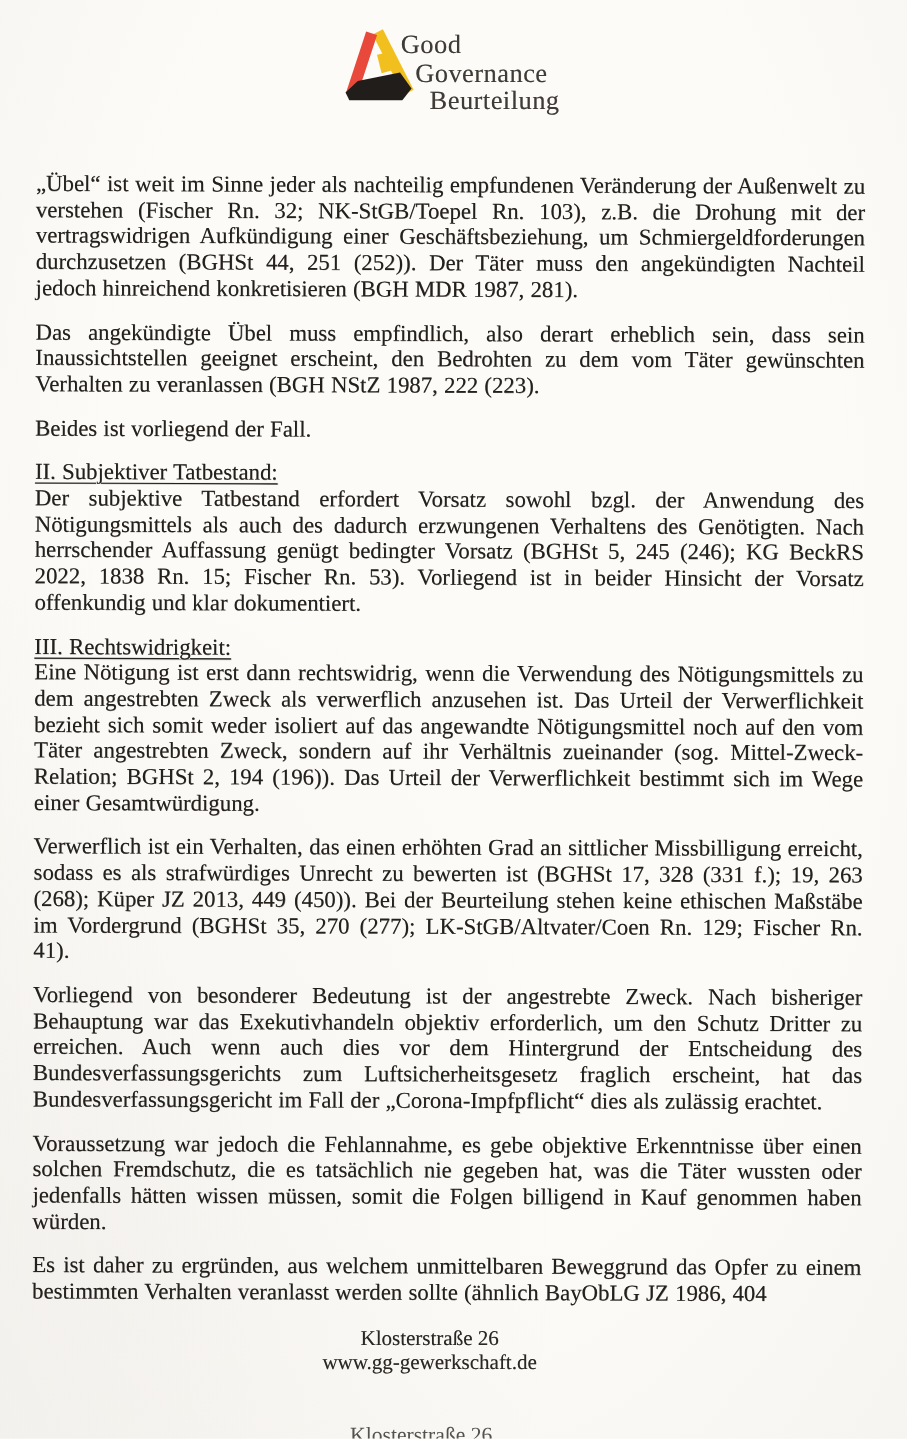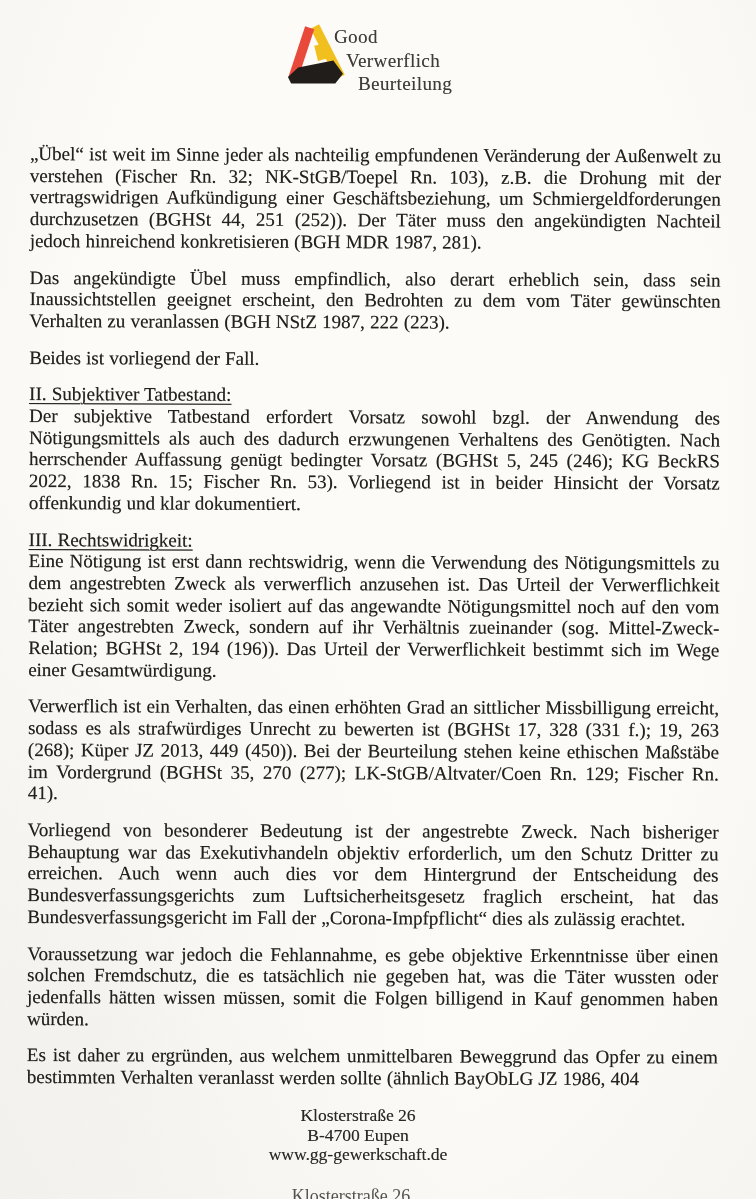--- a/index.html
+++ b/index.html
@@ -29,21 +29,21 @@
     position: absolute;
     top: 22px;
     left: 286px;
     display: flex;
     align-items: flex-start;
   }
   .logo-mark { display: block; width: 64px; height: 64px; }
   .logo-text {
     margin-left: -16px;
     padding-top: 3px;
-    font-size: 19px;
+    font-size: 22px;
     line-height: 23.5px;
     color: #3f3b36;
     letter-spacing: 0.4px;
     text-shadow: 0.2px 0.2px 0.4px rgba(60,55,48,0.45);
     white-space: nowrap;
   }
   .logo-text .l2 { padding-left: 12px; }
   .logo-text .l3 { padding-left: 24px; }
   
   .content {
@@ -112,42 +112,41 @@
 
         <polygon points="44,37 58,34 64,57 50,61" fill="#f2c01e"></polygon>
 
         <line x1="11" y1="88" x2="37" y2="9" stroke="#e8493b" stroke-width="15"></line>
 
         <polygon points="3,86 19,71 74,60 89,81 77,96 8,96" fill="#211d1a"></polygon>
       </svg>
     </span>
     <div class="logo-text">
       <div class="l1">Good</div>
-      <div class="l2">Verwerflich</div>
+      <div class="l2">Governance</div>
       <div class="l3">Beurteilung</div>
     </div>
   </header>
 
   <main class="content" lang="de">
     <p>„Übel“ ist weit im Sinne jeder als nachteilig empfundenen Veränderung der Außenwelt zu verstehen (Fischer Rn. 32; NK-StGB/Toepel Rn. 103), z.B. die Drohung mit der vertragswidrigen Aufkündigung einer Geschäftsbeziehung, um Schmiergeldforderungen durchzusetzen (BGHSt 44, 251 (252)). Der Täter muss den angekündigten Nachteil jedoch hinreichend konkretisieren (BGH MDR 1987, 281).</p>
     <p>Das angekündigte Übel muss empfindlich, also derart erheblich sein, dass sein Inaussichtstellen geeignet erscheint, den Bedrohten zu dem vom Täter gewünschten Verhalten zu veranlassen (BGH NStZ 1987, 222 (223).</p>
     <p>Beides ist vorliegend der Fall.</p>
     <h2 class="heading">II. Subjektiver Tatbestand:</h2>
     <p>Der subjektive Tatbestand erfordert Vorsatz sowohl bzgl. der Anwendung des Nötigungsmittels als auch des dadurch erzwungenen Verhaltens des Genötigten. Nach herrschender Auffassung genügt bedingter Vorsatz (BGHSt 5, 245 (246); KG BeckRS 2022, 1838 Rn. 15; Fischer Rn. 53). Vorliegend ist in beider Hinsicht der Vorsatz offenkundig und klar dokumentiert.</p>
     <h2 class="heading">III. Rechtswidrigkeit:</h2>
     <p>Eine Nötigung ist erst dann rechtswidrig, wenn die Verwendung des Nötigungsmittels zu dem angestrebten Zweck als verwerflich anzusehen ist. Das Urteil der Verwerflichkeit bezieht sich somit weder isoliert auf das angewandte Nötigungsmittel noch auf den vom Täter angestrebten Zweck, sondern auf ihr Verhältnis zueinander (sog. Mittel-Zweck-Relation; BGHSt 2, 194 (196)). Das Urteil der Verwerflichkeit bestimmt sich im Wege einer Gesamtwürdigung.</p>
     <p>Verwerflich ist ein Verhalten, das einen erhöhten Grad an sittlicher Missbilligung erreicht, sodass es als strafwürdiges Unrecht zu bewerten ist (BGHSt 17, 328 (331 f.); 19, 263 (268); Küper JZ 2013, 449 (450)). Bei der Beurteilung stehen keine ethischen Maßstäbe im Vordergrund (BGHSt 35, 270 (277); LK-StGB/Altvater/Coen Rn. 129; Fischer Rn. 41).</p>
     <p>Vorliegend von besonderer Bedeutung ist der angestrebte Zweck. Nach bisheriger Behauptung war das Exekutivhandeln objektiv erforderlich, um den Schutz Dritter zu erreichen. Auch wenn auch dies vor dem Hintergrund der Entscheidung des Bundesverfassungsgerichts zum Luftsicherheitsgesetz fraglich erscheint, hat das Bundesverfassungsgericht im Fall der „Corona-Impfpflicht“ dies als zulässig erachtet.</p>
     <p>Voraussetzung war jedoch die Fehlannahme, es gebe objektive Erkenntnisse über einen solchen Fremdschutz, die es tatsächlich nie gegeben hat, was die Täter wussten oder jedenfalls hätten wissen müssen, somit die Folgen billigend in Kauf genommen haben würden.</p>
     <p>Es ist daher zu ergründen, aus welchem unmittelbaren Beweggrund das Opfer zu einem bestimmten Verhalten veranlasst werden sollte (ähnlich BayObLG JZ 1986, 404</p>
   </main>
 
   <footer class="footer">
     <div>Klosterstraße 26</div>
-    <div>B-4700 Eupen</div>
     <div>www.gg-gewerkschaft.de</div>
   </footer>
 
   <div class="cutoff">
     <span>Klosterstraße 26</span>
   </div>
 
 </div>
 
 </body></html>

